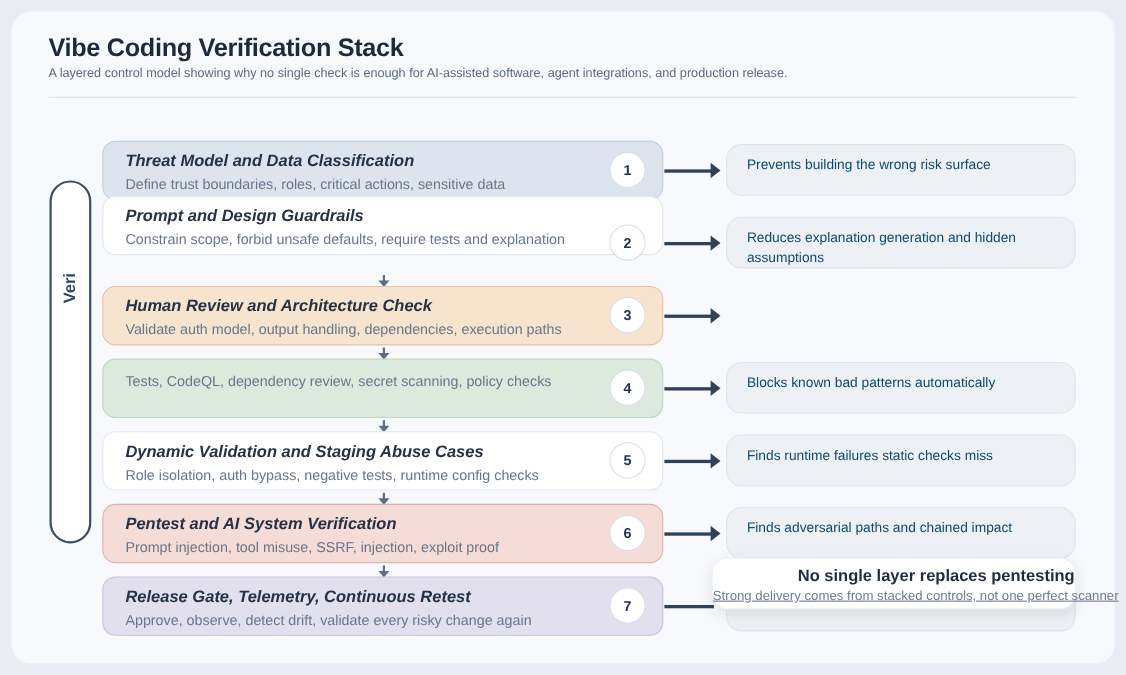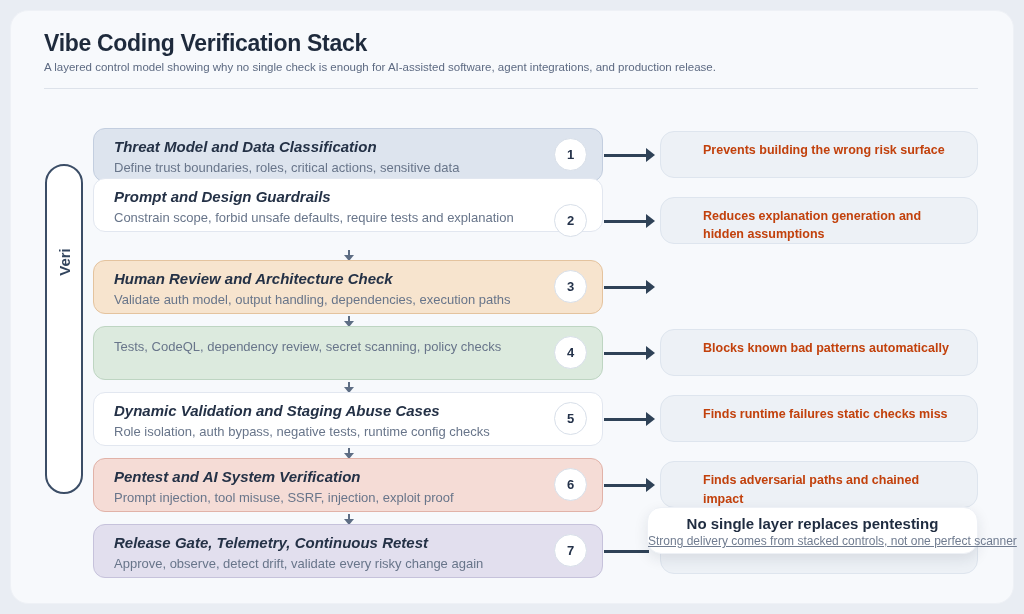--- a/index.html
+++ b/index.html
@@ -43,24 +43,24 @@
   .h-arrow.no-head .h-line { width:45px; }
 
   .v-arrow { position:absolute; left:344px; width:10px; height:11px; }
   .v-arrow .v-line { position:absolute; left:4px; top:0; width:2px; height:6px; background:#5d6d84; }
   .v-arrow .v-head { position:absolute; left:0; top:5px; width:0; height:0;
                      border-top:6px solid #5d6d84; border-left:5px solid transparent;
                      border-right:5px solid transparent; }
 
   .benefit-box { position:absolute; left:660px; width:318px; height:47px; border-radius:14px;
                  background:#edf1f6; border:1px solid #dee5ee; padding:9px 26px 0 18px; }
-  .benefit-text { font-size:12.5px; font-weight:700; color:#c2410c; line-height:1.55;margin-left:24px; }
+  .benefit-text { font-size:12.5px; font-weight:400; color:#0c4a6e; line-height:1.55; }
 
   .callout { position:absolute; left:647px; top:507px; width:331px; height:47px; background:#ffffff;
-             border:1px solid #eef1f6; border-radius:14px; text-align:center; padding-top:7px;
+             border:1px solid #eef1f6; border-radius:14px; text-align:right; padding-top:7px;
              box-shadow:0 5px 14px rgba(30,42,62,0.10); z-index:5; }
   .callout-title { font-size:15px; font-weight:700; color:#1f2c40; }
   .callout-sub { font-size:12px; color:#707c90; margin-top:2px; white-space:nowrap;text-decoration:underline; }
 </style>
 </head>
 <body>
 
 <div id="stage">
   <div id="card"></div>
 

